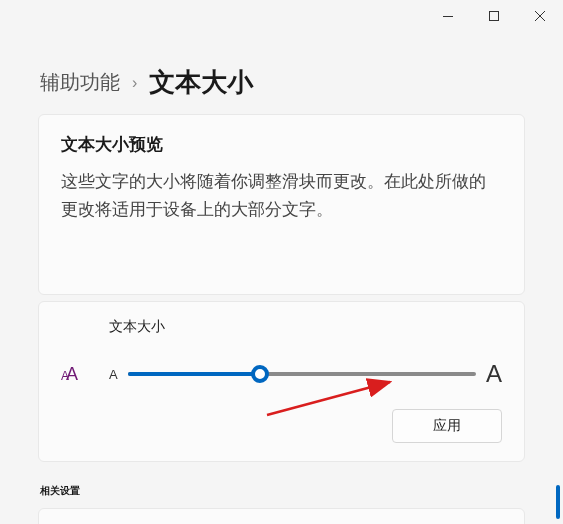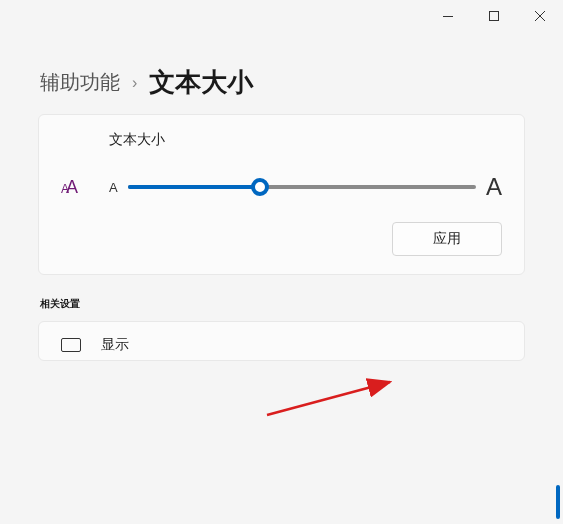--- a/index.html
+++ b/index.html
@@ -214,20 +214,24 @@
   </div>
 </div>
 
 <div class="breadcrumb">
   <span class="breadcrumb-parent">辅助功能</span>
   <span class="breadcrumb-sep">›</span>
   <span class="breadcrumb-current">文本大小</span>
 </div>
 
 <div class="content">
+  <div class="card preview-card">
+    <div class="preview-title">文本大小预览</div>
+    <div class="preview-text">这些文字的大小将随着你调整滑块而更改。在此处所做的更改将适用于设备上的大部分文字。</div>
+  </div>
 
   <div class="card slider-card">
     <div class="slider-label">文本大小</div>
     <div class="slider-row">
       <span class="text-icon"><span class="small-a">A</span>A</span>
       <div class="slider-wrap">
         <span class="slider-A-small">A</span>
         <div class="slider">
           <div class="slider-track"></div>
           <div class="slider-fill"></div>

